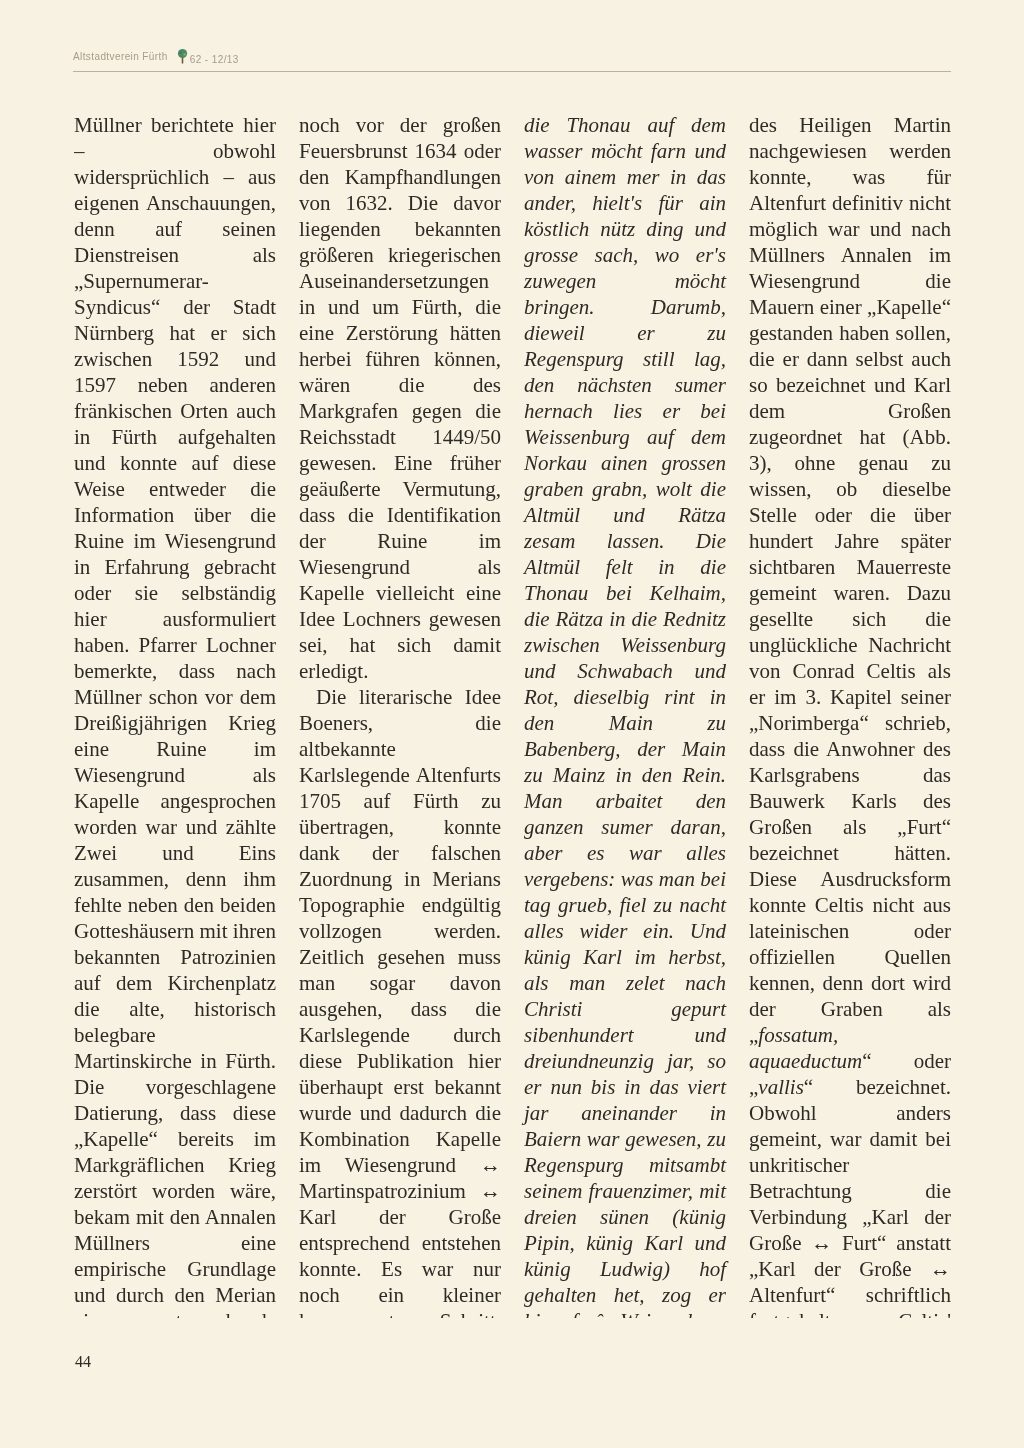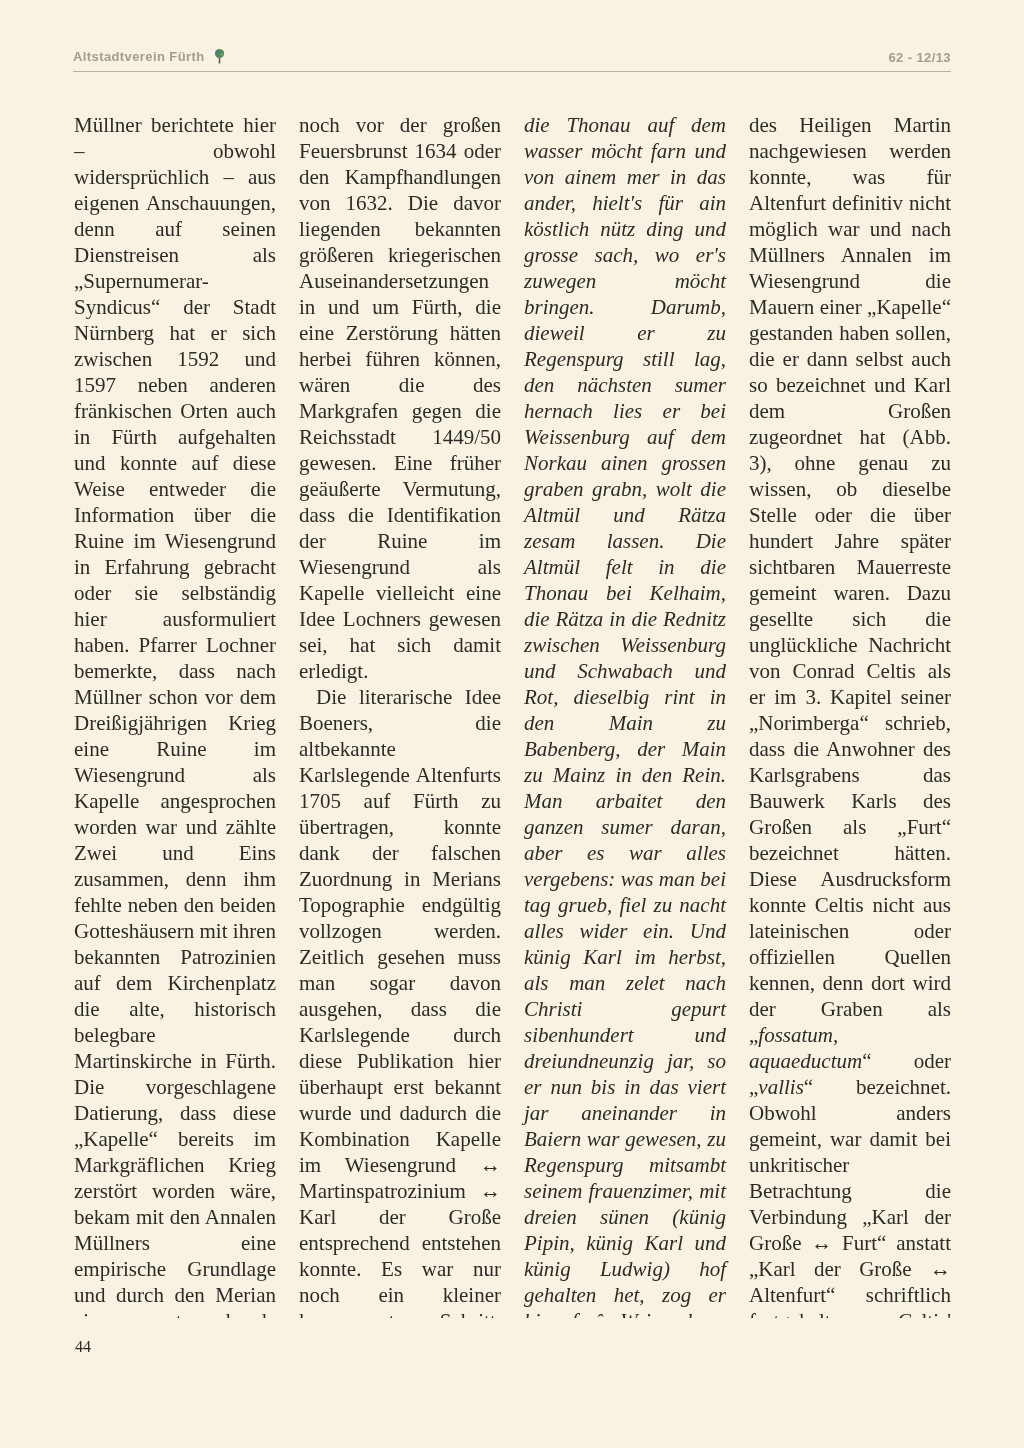--- a/index.html
+++ b/index.html
@@ -10,27 +10,26 @@
     margin: 0 auto;
     background: #f7f2e2;
     overflow: hidden;
     font-family: "Liberation Serif", "DejaVu Serif", serif;
     color: #2e2b26;
   }
   .page-header {
     position: absolute;
     top: 48px; left: 73px; right: 73px;
     display: flex;
-    justify-content: space-between;
+    justify-content: flex-start;
     align-items: flex-end;
     font-family: "Liberation Sans", sans-serif;
-    font-size: 13px;
+    font-size: 10px;
     letter-spacing: 0.4px;
     color: #a59d89;
-    font-weight: bold;
   }
   .header-left { display: flex; align-items: center; gap: 7px; }
   .logo { display: inline-block; width: 15px; height: 17px; }
   .header-rule {
     position: absolute;
     top: 71px; left: 73px; right: 73px;
     border-top: 1px solid #bab2a0;
   }
   .article {
     position: absolute;
@@ -49,21 +48,21 @@
     hyphens: auto;
     -webkit-hyphens: auto;
     overflow-wrap: break-word;
   }
   .col p { margin: 0; }
   .col p.indent { text-indent: 17px; }
   .normal { font-style: normal; }
   .italic { font-style: italic; }
   .page-footer {
     position: absolute;
-    bottom: 92px; left: 75px;
+    bottom: 77px; left: 75px;
     font-size: 16px;
     color: #2e2b26;
   }
 </style>
 </head>
 <body>
 
 <div class="page">
 
   <header class="page-header">

